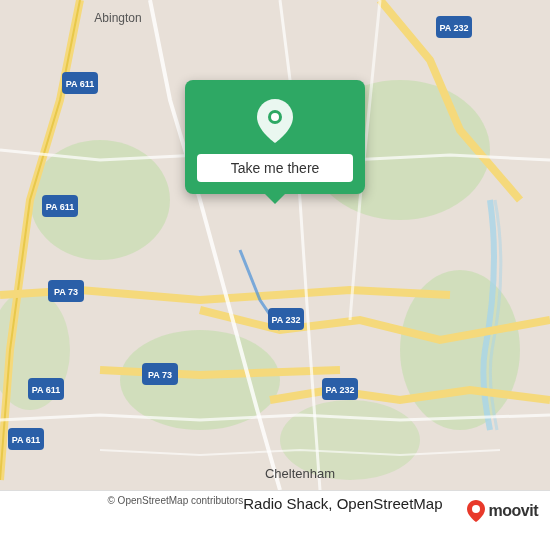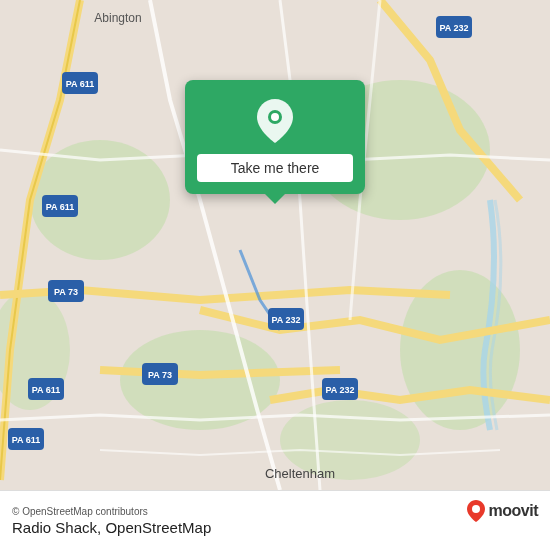--- a/index.html
+++ b/index.html
@@ -79,21 +79,20 @@
       cursor: pointer;
       width: 100%;
     }
 
     
     #bottom-bar {
       width: 550px;
       height: 60px;
       background: white;
       display: flex;
-      flex-direction: column;
       justify-content: center;
       padding: 4px 12px;
       border-top: 1px solid #ddd;
       position: relative;
     }
 
     #osm-attribution {
       font-size: 10px;
       color: #555;
       margin-bottom: 2px;

